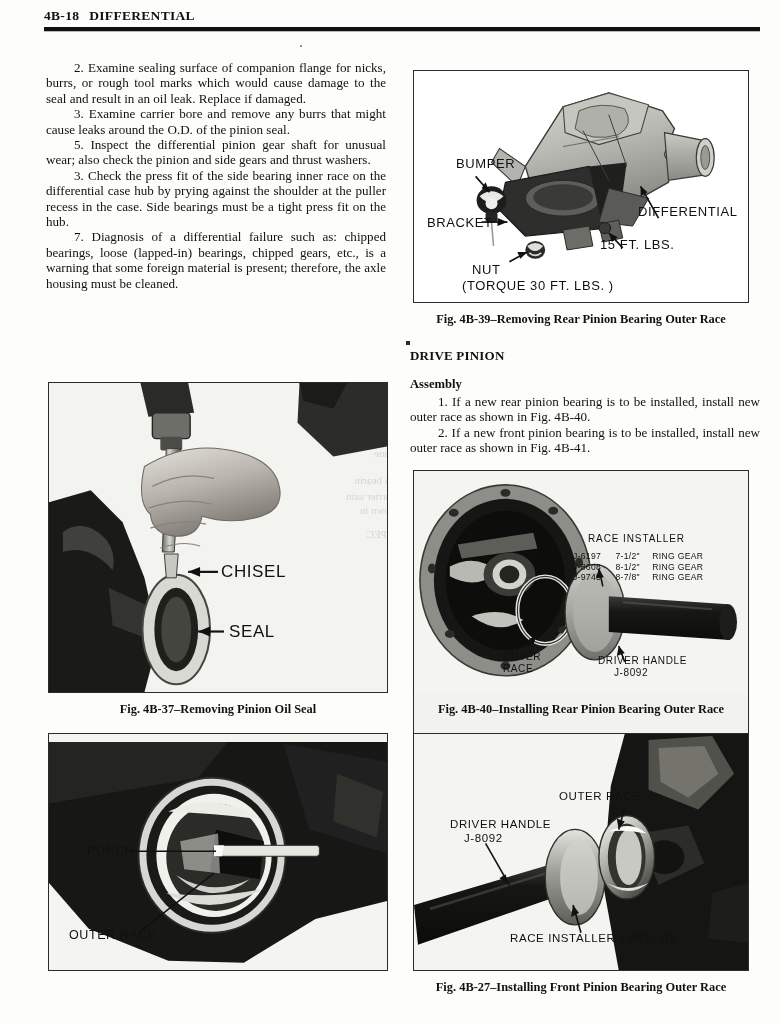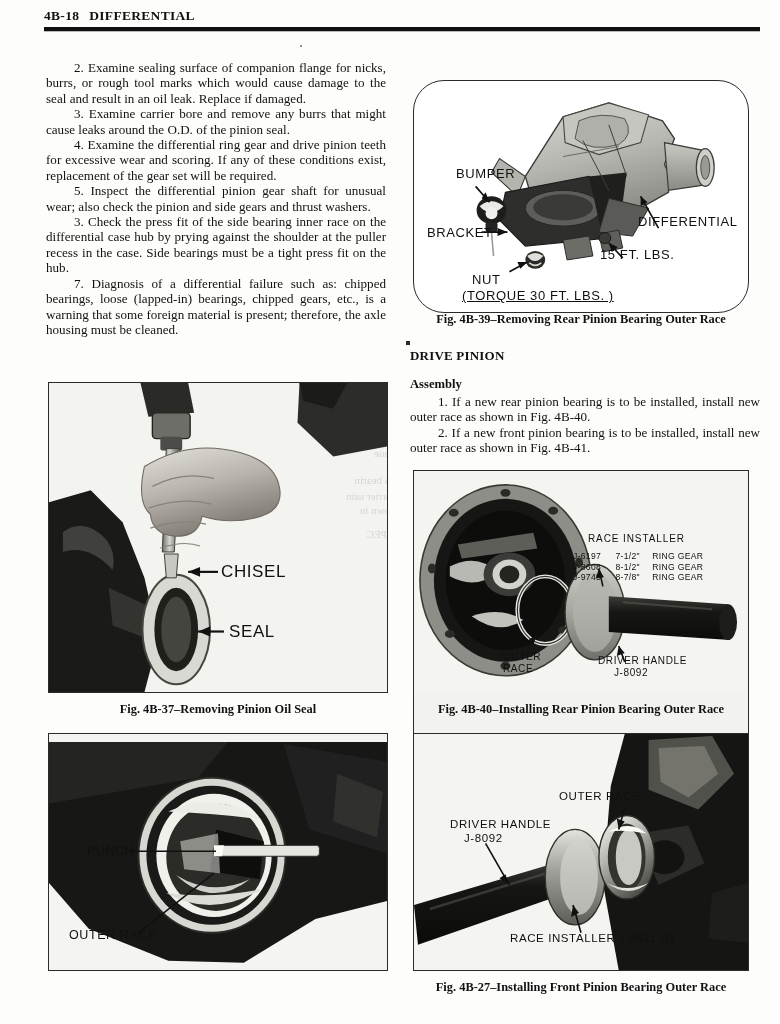--- a/index.html
+++ b/index.html
@@ -60,30 +60,29 @@
   <div class="hdr">
     <div class="hdr-text">
       <span class="num">4B-18</span><span>DIFFERENTIAL</span>
     </div>
   </div>
   <div class="hdr-rule"></div>
 
   <div class="col-left">
     <p class="body">2. Examine sealing surface of companion flange for nicks, burrs, or rough tool marks which would cause damage to the seal and result in an oil leak. Replace if damaged.</p>
     <p class="body">3. Examine carrier bore and remove any burrs that might cause leaks around the O.D. of the pinion seal.</p>
-    <p class="body">4. Examine the differential ring gear and drive pinion teeth for excessive wear and scoring. If any of these conditions exist, replacement of the gear set will be required.</p>
     <p class="body">5. Inspect the differential pinion gear shaft for unusual wear; also check the pinion and side gears and thrust washers.</p>
     <p class="body">3. Check the press fit of the side bearing inner race on the differential case hub by prying against the shoulder at the puller recess in the case. Side bearings must be a tight press fit on the hub.</p>
     <p class="body">7. Diagnosis of a differential failure such as: chipped bearings, loose (lapped-in) bearings, chipped gears, etc., is a warning that some foreign material is present; therefore, the axle housing must be cleaned.</p>
   </div>
 
   <div class="stray" style="left:406px;top:341px;width:4px;height:4px;"></div>
   <div class="stray" style="left:300px;top:45px;width:2px;height:2px;opacity:.5;"></div>
 
-  <div class="frame" style="left:413px;top:80px;width:336px;height:233px;border-radius:31px;">
+  <div class="frame" style="left:413px;top:70px;width:336px;height:233px;">
     <svg class="ph" viewBox="0 0 336 233" preserveAspectRatio="none">
       <defs>
         <linearGradient id="g39a" x1="0" y1="0" x2="0.3" y2="1">
           <stop offset="0" stop-color="#d8d8d4"></stop>
           <stop offset="0.55" stop-color="#b6b6b1"></stop>
           <stop offset="1" stop-color="#8f8f8a"></stop>
         </linearGradient>
         <linearGradient id="g39b" x1="0" y1="0" x2="0" y2="1">
           <stop offset="0" stop-color="#c9c9c4"></stop>
           <stop offset="1" stop-color="#8a8a85"></stop>
@@ -142,21 +141,21 @@
       <path d="M210 178 L196 163" stroke="#111" stroke-width="1.7" fill="none"></path>
       <path d="M196 163 L199 172 L205 167 Z" fill="#111"></path>
 
       <path d="M246 148 L228 116" stroke="#111" stroke-width="1.7" fill="none"></path>
       <path d="M228 116 L228 126 L235 122 Z" fill="#111"></path>
     </svg>
 
     <div class="lbl" style="left:42px;top:85px;font-size:13px;">BUMPER</div>
     <div class="lbl" style="left:13px;top:144px;font-size:13px;">BRACKET</div>
     <div class="lbl" style="left:58px;top:191px;font-size:13px;">NUT</div>
-    <div class="lbl" style="left:48px;top:207px;font-size:13px;text-decoration:underline;">(TORQUE 30 FT.  LBS. )</div>
+    <div class="lbl" style="left:48px;top:207px;font-size:13px;">(TORQUE 30 FT.  LBS. )</div>
     <div class="lbl" style="left:224px;top:133px;font-size:13px;">DIFFERENTIAL</div>
     <div class="lbl" style="left:186px;top:166px;font-size:13px;">15 FT.  LBS.</div>
   </div>
   <div class="cap" style="left:413px;top:312px;width:336px;">Fig. 4B-39–Removing Rear Pinion Bearing Outer Race</div>
 
   <div style="position:absolute;left:410px;top:348px;width:350px;">
     <div class="sec-h">DRIVE PINION</div>
     <div class="sub-h" style="margin-top:13px;">Assembly</div>
     <p class="body" style="margin-top:2px;">1. If a new rear pinion bearing is to be installed, install new outer race as shown in Fig. 4B-40.</p>
     <p class="body">2. If a new front pinion bearing is to be installed, install new outer race as shown in Fig. 4B-41.</p>

